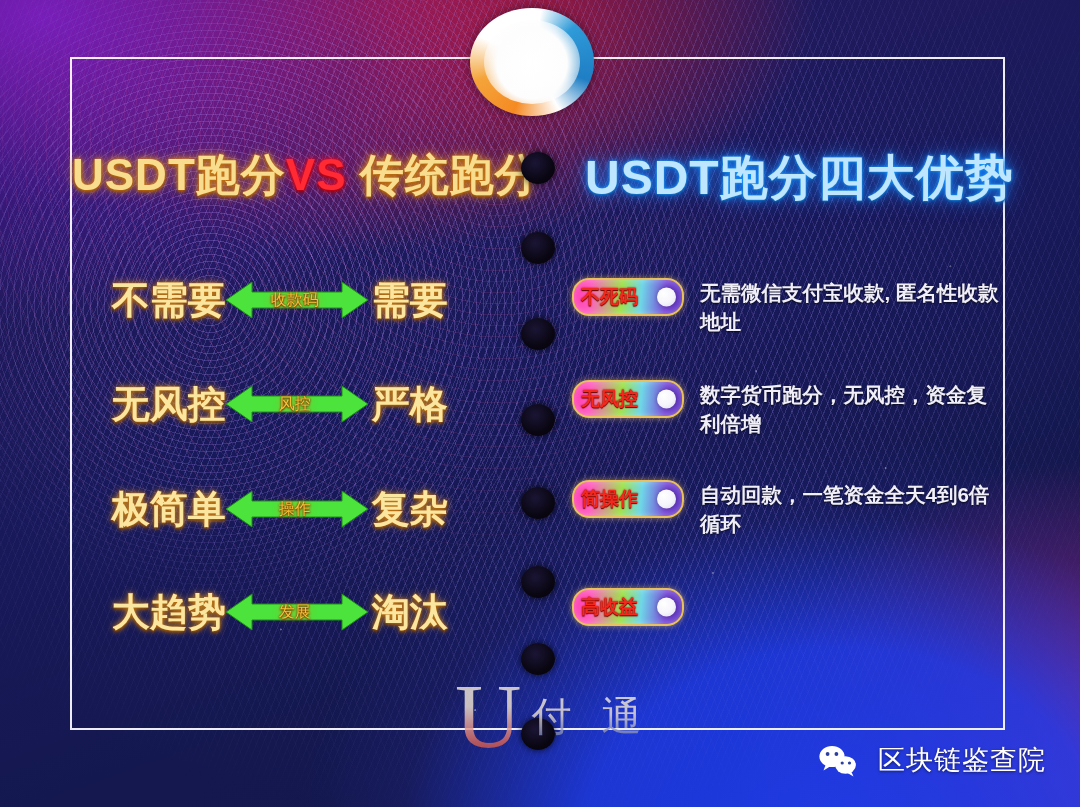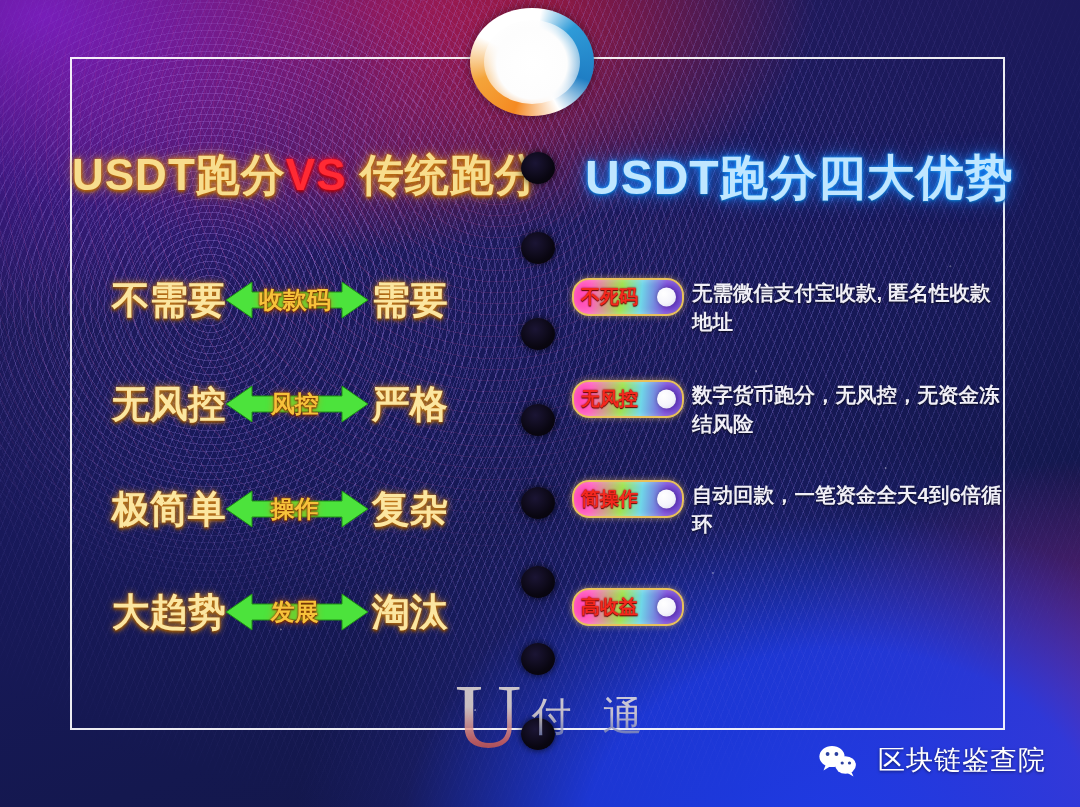--- a/index.html
+++ b/index.html
@@ -109,26 +109,26 @@
   .cmp-row{position:absolute;left:78px;width:420px;height:64px;display:flex;align-items:center;}
   .cmp-term{
     font-size:38px;font-weight:700;color:#fbe6a0;white-space:nowrap;
     text-shadow:0 0 2px #b56208,0 0 7px #e59a20,0 2px 3px #5d2a01;
   }
   .cmp-left{width:152px;text-align:right;}
   .cmp-right{width:130px;text-align:left;margin-left:8px;}
   .arrow-wrap{position:relative;width:142px;height:46px;display:flex;align-items:center;justify-content:center;}
   .arrow-svg{position:absolute;left:0;top:0;width:142px;height:46px;}
   .arrow-label{
-    position:relative;z-index:2;font-size:24px;font-weight:700;white-space:nowrap;
+    position:relative;z-index:2;font-size:16px;font-weight:400;white-space:nowrap;
     color:#f6c23a;text-shadow:0 0 2px #8a2b00,0 1px 2px #6a1d00,0 0 7px rgba(255,130,0,.8);
   }
 
   
-  .adv-row{position:absolute;left:572px;width:430px;display:flex;align-items:flex-start;gap:8px;}
+  .adv-row{position:absolute;left:572px;width:430px;display:flex;align-items:flex-start;gap:16px;}
   .badge{
     flex:0 0 auto;position:relative;width:108px;height:34px;border-radius:17px;
     background:linear-gradient(95deg,#ff37b0 0%,#ff5fc0 16%,#9ee24b 44%,#6fd6e8 62%,#7a4ad8 84%,#5a2fc0 100%);
     border:2px solid #e8c15c;
     box-shadow:0 0 6px rgba(255,200,90,.55), inset 0 0 7px rgba(255,255,255,.35);
     display:flex;align-items:center;
   }
   .badge-text{
     font-size:19px;font-weight:700;color:#f5281e;white-space:nowrap;
     padding-left:7px;letter-spacing:0px;
@@ -151,21 +151,21 @@
     display:flex;align-items:center;gap:10px;opacity:.82;pointer-events:none;
   }
   #u-glyph{
     font-size:92px;line-height:1;font-weight:400;
     font-family:"Liberation Serif","DejaVu Serif",serif;
     background:linear-gradient(180deg,#f3ece2 0%,#efe2d2 40%,#d8645a 78%,#b4413c 100%);
     -webkit-background-clip:text;background-clip:text;color:transparent;
   }
   #u-word{
     font-size:40px;letter-spacing:10px;font-weight:500;
-    font-family:Liberation Sans, sans-serif;
+    font-family:Liberation Serif, serif;
     background:linear-gradient(180deg,#f4efe6 0%,#e8ddd0 46%,#4c5ea8 100%);
     -webkit-background-clip:text;background-clip:text;color:transparent;
   }
 
   
   #wm{
     position:absolute;left:818px;top:742px;display:flex;align-items:flex-end;gap:20px;
   }
   #wm-text{font-size:27px;color:#ffffff;font-weight:500;letter-spacing:1px;text-shadow:0 1px 3px rgba(0,0,0,.55);}
   .wc-svg{width:40px;height:33px;}
@@ -250,21 +250,21 @@
       <span class="badge-knob"></span>
     </span>
     <span class="adv-text">无需微信支付宝收款, 匿名性收款地址</span>
   </div>
 
   <div class="adv-row" style="top:380px">
     <span class="badge">
       <span class="badge-text">无风控</span>
       <span class="badge-knob"></span>
     </span>
-    <span class="adv-text">数字货币跑分，无风控，无资金冻结风险</span>
+    <span class="adv-text">数字货币跑分，无风控，资金复利倍增</span>
   </div>
 
   <div class="adv-row" style="top:480px">
     <span class="badge">
       <span class="badge-text">简操作</span>
       <span class="badge-knob"></span>
     </span>
     <span class="adv-text">自动回款，一笔资金全天4到6倍循环</span>
   </div>
 

